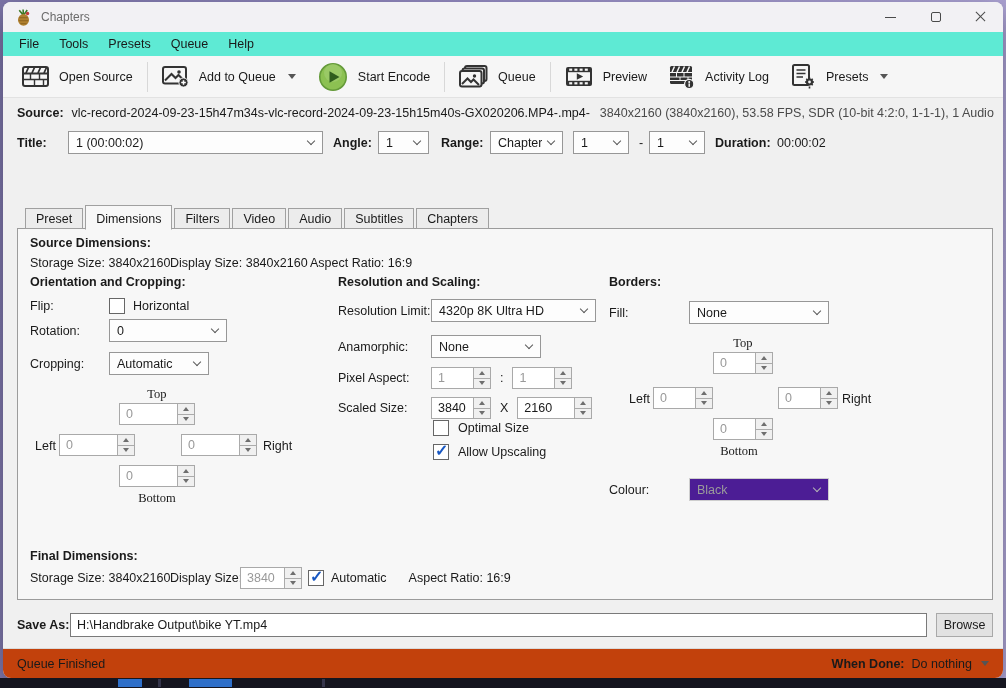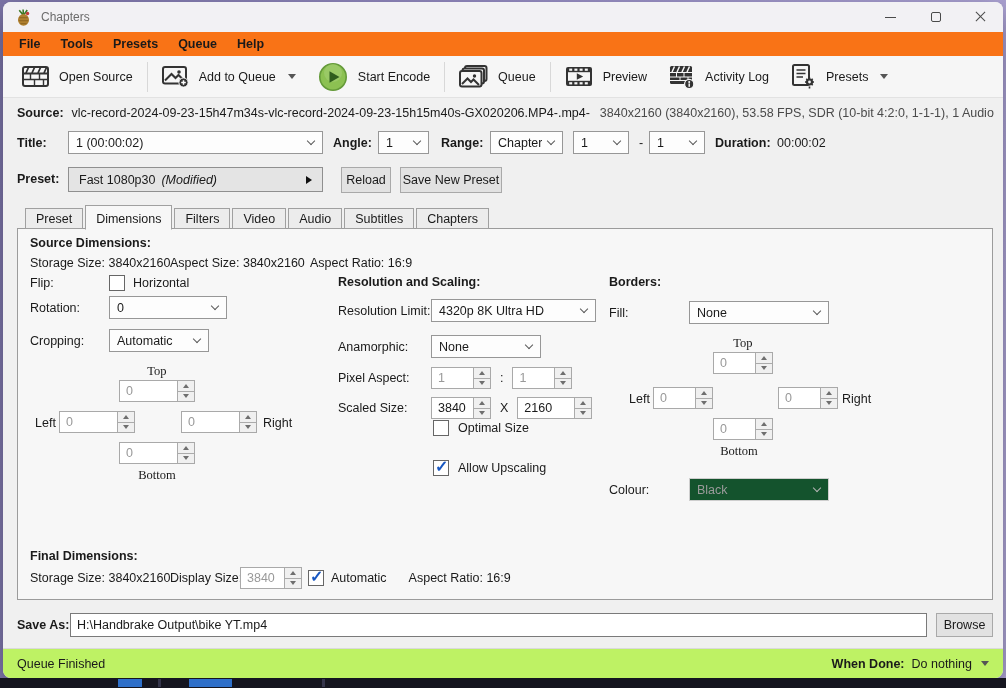--- a/index.html
+++ b/index.html
@@ -18,21 +18,21 @@
   .app-icon { width:17px; height:17px; display:inline-flex; }
   .tb-title { margin-left:9px; font-size:12px; color:#6b6b6b; }
   .tb-controls { margin-left:auto; display:flex; height:100%; }
   .wc { width:45px; height:100%; display:flex; align-items:center; justify-content:center; position:relative; }
   .glyph-min { width:11px; height:1px; background:#4a4a4a; display:block; }
   .glyph-max { width:10px; height:10px; border:1px solid #4a4a4a; border-radius:2px; display:block; }
   .glyph-x1,.glyph-x2 { position:absolute; width:13px; height:1px; background:#4a4a4a; left:16px; top:14px; }
   .glyph-x1 { transform:rotate(45deg); } .glyph-x2 { transform:rotate(-45deg); }
 
   
-  .menubar { height:24px; background:#f97316; display:flex; align-items:center; padding-left:6px; flex:none;font-weight:bold; }
+  .menubar { height:24px; background:#5eead4; display:flex; align-items:center; padding-left:6px; flex:none; }
   .menu-item { padding:3px 10px; }
 
   
   .toolbar { height:42px; background:#f6f6f6; display:flex; align-items:center; padding:0 8px;
     border-bottom:1px solid #e2e2e2; flex:none; }
   .tool-btn { display:flex; align-items:center; gap:10px; padding:0 11px; height:36px; white-space:nowrap; }
   .tool-sep { width:1px; height:30px; background:#d8d8d8; margin:0 3px; }
   .ticon { display:inline-flex; }
   .dd-tri { width:0; height:0; border-left:4px solid transparent; border-right:4px solid transparent;
     border-top:5px solid #555; margin-left:2px; }
@@ -49,21 +49,21 @@
   .title-row { top:33px; } .preset-row { top:69px; }
   .abs { position:absolute; top:0; }
   .lbl-abs { position:absolute; top:5px; font-weight:bold; }
 
   
   .combo { display:inline-flex; align-items:center; justify-content:space-between; height:23px;
     border:1px solid #979797; background:#fdfdfd; padding:0 8px 0 7px; }
   .combo-val { white-space:nowrap; overflow:hidden; }
   .chev { width:6px; height:6px; border-right:1.4px solid #5a5a5a; border-bottom:1.4px solid #5a5a5a;
     transform:rotate(45deg); margin-top:-3px; flex:none; margin-left:6px; }
-  .combo.disabled { color:#9b9b9b; border-color:#cecece; background:#14532d; }
+  .combo.disabled { color:#9b9b9b; border-color:#cecece; background:#4c1d95; }
   .combo.disabled .chev { border-color:#b5b5b5; }
 
   
   .spinbox { display:inline-flex; height:22px; border:1px solid #a9a9a9; background:#fff; }
   .spin-val { flex:1; display:flex; align-items:center; padding-left:6px; background:#fff; overflow:hidden; }
   .spinbox.disabled .spin-val { color:#999; }
   .spin-btns { width:17px; display:flex; flex-direction:column; border-left:1px solid #ababab; flex:none; }
   .sb { flex:1; display:flex; align-items:center; justify-content:center; background:#f0f0f0; }
   .sb + .sb { border-top:1px solid #ababab; }
   .tri-up { width:0; height:0; border-left:3.5px solid transparent; border-right:3.5px solid transparent;
@@ -112,21 +112,21 @@
   .ctr { text-align:center;font-family:Liberation Serif, serif; }
 
   .final-h { position:absolute; left:12px; top:320px; }
   .final-row { position:absolute; left:12px; top:338px; display:flex; align-items:center; white-space:nowrap; }
 
   .saveas-row { position:absolute; left:14px; right:10px; top:515px; display:flex; align-items:center; }
   .saveas-input { flex:1; height:24px; border:1px solid #7a7a7a; background:#fff; padding:0 6px;
     font-family:inherit; font-size:12.5px; color:#1a1a1a; margin-right:9px; }
 
   
-  .statusbar { height:30px; flex:none; background:#bef264; border-top:1px solid #dadada;
+  .statusbar { height:30px; flex:none; background:#c2410c; border-top:1px solid #dadada;
     display:flex; align-items:center; justify-content:space-between; padding:0 14px; }
   .whendone { display:flex; align-items:center; gap:7px; }
 
   
   .taskbar { position:absolute; left:0; right:0; bottom:0; height:10px; background:#15151f; }
   .tk-seg { position:absolute; top:1px; bottom:1px; }
   .tk-a { left:118px; width:24px; background:#2e6fc9; }
   .tk-b { left:189px; width:43px; background:#2e6fc9; }
   .tk-line1 { left:158px; width:3px; background:#34344a; }
   .tk-line2 { left:322px; width:3px; background:#34344a; }
@@ -297,55 +297,42 @@
           </div>
         <span class="abs" style="left:636px;top:5px">-</span>
         <div class="combo abs" style="left:646px;width:56px">
             <span class="combo-val">1</span>
             <span class="chev"></span>
           </div>
         <span class="lbl-abs" style="left:712px">Duration:</span>
         <span class="abs" style="left:774px;top:5px">00:00:02</span>
       </div>
 
-      <div class="preset-row">
-        <span class="lbl-abs" style="left:14px">Preset:</span>
-        <div class="preset-ctl" style="left:65px;width:255px">
-          <span>Fast 1080p30</span>
-          <span class="preset-mod">(Modified)</span>
-          <span class="tri-right"></span>
-        </div>
-        <div class="btn abs" style="left:338px;width:50px">
-            <span>Reload</span>
-          </div>
-        <div class="btn abs" style="left:397px;width:102px">
-            <span>Save New Preset</span>
-          </div>
-      </div>
 
       <div class="tabs">
         <div class="tab">Preset</div>
         <div class="tab active">Dimensions</div>
         <div class="tab">Filters</div>
         <div class="tab">Video</div>
         <div class="tab">Audio</div>
         <div class="tab">Subtitles</div>
         <div class="tab">Chapters</div>
       </div>
 
       <div class="panel">
 
         <div class="sec-h src-dims-h">Source Dimensions:</div>
         <div class="src-dims-row">
           <span class="sd-cell">Storage Size: 3840x2160</span>
-          <span class="sd-cell">Aspect Size: 3840x2160</span>
+          <span class="sd-cell">Display Size: 3840x2160</span>
           <span>Aspect Ratio: 16:9</span>
         </div>
 
         <div class="col col-left">
+          <div class="sec-h" style="margin-bottom:9px">Orientation and Cropping:</div>
           <div class="frow" style="margin-bottom:5px">
             <span class="flabel" style="width:79px">Flip:</span>
             <span class="cb"></span>
             <span style="margin-left:8px">Horizontal</span>
           </div>
           <div class="frow" style="margin-bottom:10px">
             <span class="flabel" style="width:79px">Rotation:</span>
             <div class="combo" style="width:118px">
                 <span class="combo-val">0</span>
                 <span class="chev"></span>
@@ -471,21 +458,21 @@
                 <span class="spin-btns">
                   <span class="sb">
                     <i class="tri-up"></i>
                   </span>
                   <span class="sb">
                     <i class="tri-dn"></i>
                   </span>
                 </span>
               </div>
           </div>
-          <div class="frow" style="margin-left:95px;margin-bottom:24px">
+          <div class="frow" style="margin-left:95px;margin-bottom:8px">
             <span class="cb"></span>
             <span style="margin-left:9px">Optimal Size</span>
           </div>
           <div class="frow" style="margin-left:95px">
             <span class="cb checked"></span>
             <span style="margin-left:9px">Allow Upscaling</span>
           </div>
         </div>
 
         <div class="col col-right">

